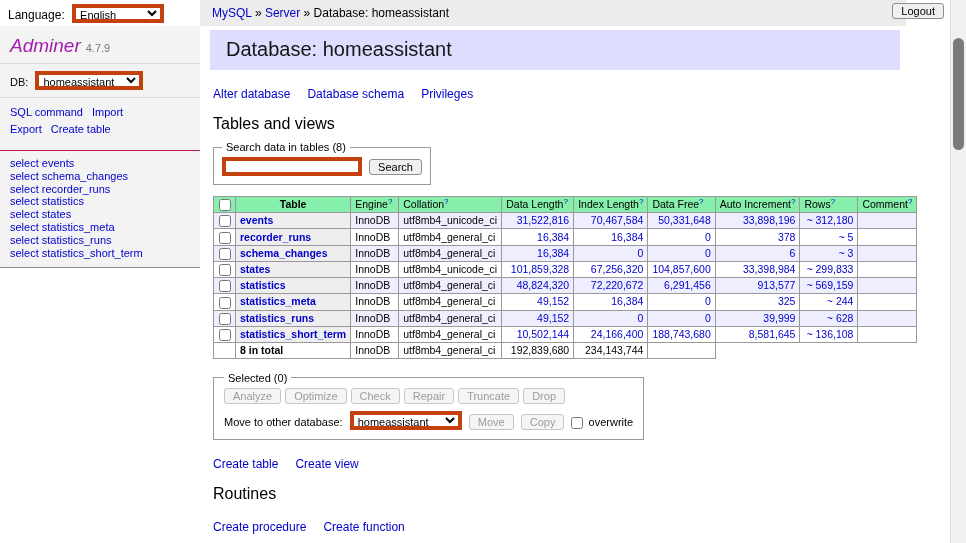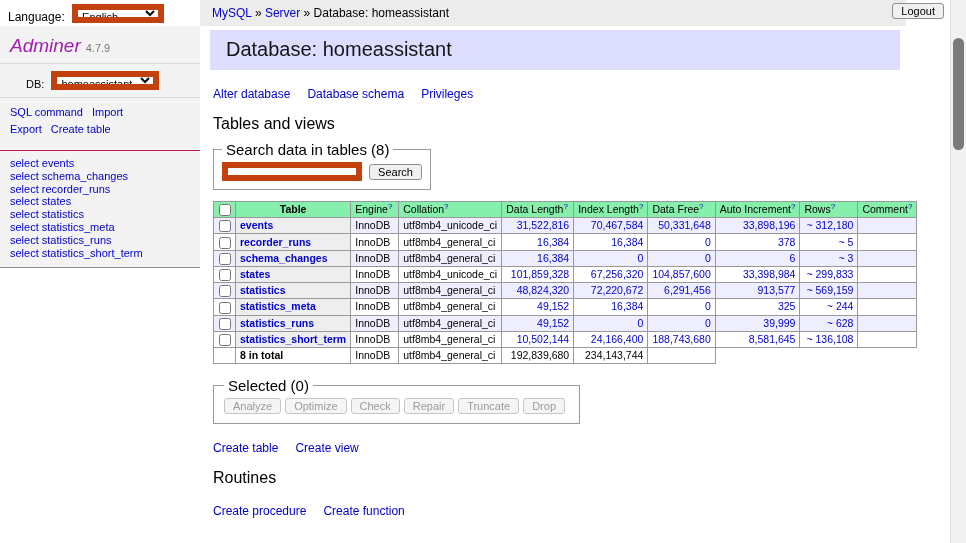--- a/index.html
+++ b/index.html
@@ -1,48 +1,48 @@
 <!DOCTYPE html>
 <html><head>
 <meta charset="utf-8">
 <style>
   *{box-sizing:border-box;margin:0;padding:0}
   html,body{width:966px;height:543px}
   body{position:relative;font-family:"Liberation Sans",sans-serif;background:#fff;color:#000;overflow:hidden}
   a{color:#0000cc;text-decoration:none;cursor:pointer}
   button{font-family:"Liberation Sans",sans-serif;font-size:11px;padding:1px 8px;background:#f0f0f0;border:1px solid #8f8f8f;border-radius:3px;color:#000}
   button:disabled{color:#9b9b9b;border-color:#c6c6c6;background:#f5f5f5}
-  select,input[type=text]{font-family:"Liberation Sans",sans-serif;font-size:11px;height:19px;border:6px solid #c2410c;background:#fff}
+  select,input[type=text]{font-family:"Liberation Sans",sans-serif;font-size:11px;height:19px;border:4px solid #c2410c;background:#fff}
   input[type=checkbox]{width:12px;height:12px;margin:0;vertical-align:middle}
 
   #topbar{position:absolute;left:0;top:0;width:966px;height:26px;background:#fff}
   #lang{position:absolute;left:8px;top:4px;font-size:12px;white-space:nowrap}
   #lang select{width:92px;margin-left:4px}
   #breadcrumb{position:absolute;left:200px;top:0;width:706px;height:26px;background:#ececec;font-size:12px;padding:6px 0 0 12px;white-space:nowrap}
   #logout-btn{position:absolute;top:3px;right:22px}
 
   #sidebar{position:absolute;left:0;top:26px;width:200px;height:242px;background:#f3f3f3;border-bottom:1px solid #8d8d8d;font-size:11px}
   #brand{padding:9px 10px 6px;border-bottom:1px solid #dadada}
   #brand .app{font-size:19px;font-style:italic;color:#a21caf}
   #brand .ver{font-size:11px;color:#787878;margin-left:5px}
-  #dbrow{padding:7px 26px;border-bottom:1px solid #dadada}
+  #dbrow{padding:7px 10px;border-bottom:1px solid #dadada}
   #dbrow select{width:108px;margin-left:4px}
   #sidebar-links{padding:6px 10px 12px;border-bottom:1px solid #be185d}
   .sbline{line-height:17px;white-space:nowrap}
   .sbline a{margin-right:9px}
   #table-list{list-style:none;padding:6px 10px 0}
   #table-list li{line-height:12.8px;white-space:nowrap}
 
   #main{position:absolute;left:200px;top:26px;width:752px;height:517px;padding:4px 0 0 13px;font-size:12px}
   #page-title{width:690px;margin-left:-3px;background:#ddddff;padding:8px 16px 9px;font-size:20px;font-weight:normal;color:#151515}
   .navlinks{margin-top:17px}
   .navlinks a{margin-right:17px;font-size:12px}
   h3{margin-top:14px;font-size:16px;font-weight:normal}
   fieldset{width:fit-content;border:1px solid #999;padding:4px 8px 8px;margin-top:8px;font-size:11px}
-  legend{padding:0 4px;font-size:15px}
+  legend{padding:0 4px;font-size:11px}
   #search-fieldset input[type=text]{width:140px}
   #search-fieldset button{margin-left:4px}
 
   #tables-grid{border-collapse:collapse;margin-top:11px;font-size:10.5px}
   #tables-grid td,#tables-grid th{border:1px solid #999;padding:1px 4px;white-space:nowrap;vertical-align:middle;line-height:13px}
   #tables-grid thead td,#tables-grid thead th{background:#86efac}
   #tables-grid thead th{text-align:center;font-weight:bold}
   #tables-grid tbody th{background:#eeeeee;text-align:left}
   #tables-grid tbody tr.odd td{background:#eeeeff}
   #tables-grid td.c{text-align:center}
@@ -87,22 +87,22 @@
     </select>
   </div>
   <div id="sidebar-links">
       <div class="sbline"><a href="#">SQL command</a><a href="#">Import</a></div>
       <div class="sbline"><a href="#">Export</a><a href="#">Create table</a></div>
     </div>
   <ul id="table-list">
       <li><a href="#">select</a> <a href="#">events</a></li>
       <li><a href="#">select</a> <a href="#">schema_changes</a></li>
       <li><a href="#">select</a> <a href="#">recorder_runs</a></li>
+      <li><a href="#">select</a> <a href="#">statistics</a></li>
       <li><a href="#">select</a> <a href="#">states</a></li>
-      <li><a href="#">select</a> <a href="#">statistics</a></li>
       <li><a href="#">select</a> <a href="#">statistics_meta</a></li>
       <li><a href="#">select</a> <a href="#">statistics_runs</a></li>
       <li><a href="#">select</a> <a href="#">statistics_short_term</a></li>
     </ul>
 </div>
 
 <div id="main">
   <h2 id="page-title">Database: homeassistant</h2>
   <div class="navlinks" id="nav-links"><a href="#">Alter database</a><a href="#">Database schema</a><a href="#">Privileges</a></div>
   <h3>Tables and views</h3>
@@ -245,20 +245,30 @@
           <td class="num">192,839,680</td>
           <td class="num">234,143,744</td>
           <td class="num"></td>
         </tr>
       </tbody>
   </table>
 
   <fieldset id="selected-fieldset">
     <legend>Selected (0)</legend>
     <div id="selected-buttons"><button type="button" disabled="disabled">Analyze</button><button type="button" disabled="disabled">Optimize</button><button type="button" disabled="disabled">Check</button><button type="button" disabled="disabled">Repair</button><button type="button" disabled="disabled">Truncate</button><button type="button" disabled="disabled">Drop</button></div>
+    <div class="moverow">
+      <span>Move to other database:</span>
+      <select>
+        <option>homeassistant</option>
+      </select>
+      <button type="button" disabled="">Move</button>
+      <button type="button" disabled="">Copy</button>
+      <input type="checkbox" id="overwrite-cb" style="">
+      <label for="overwrite-cb">overwrite</label>
+    </div>
   </fieldset>
 
   <div class="navlinks" id="create-links"><a href="#">Create table</a><a href="#">Create view</a></div>
   <h3>Routines</h3>
   <div class="navlinks" id="routines-links"><a href="#">Create procedure</a><a href="#">Create function</a></div>
 
 </div>
 
 <div id="scrollbar">
   <div class="thumb"></div>

